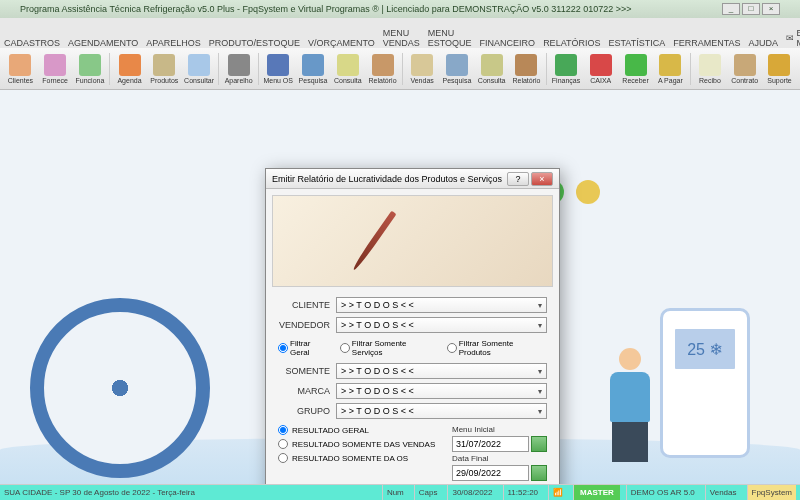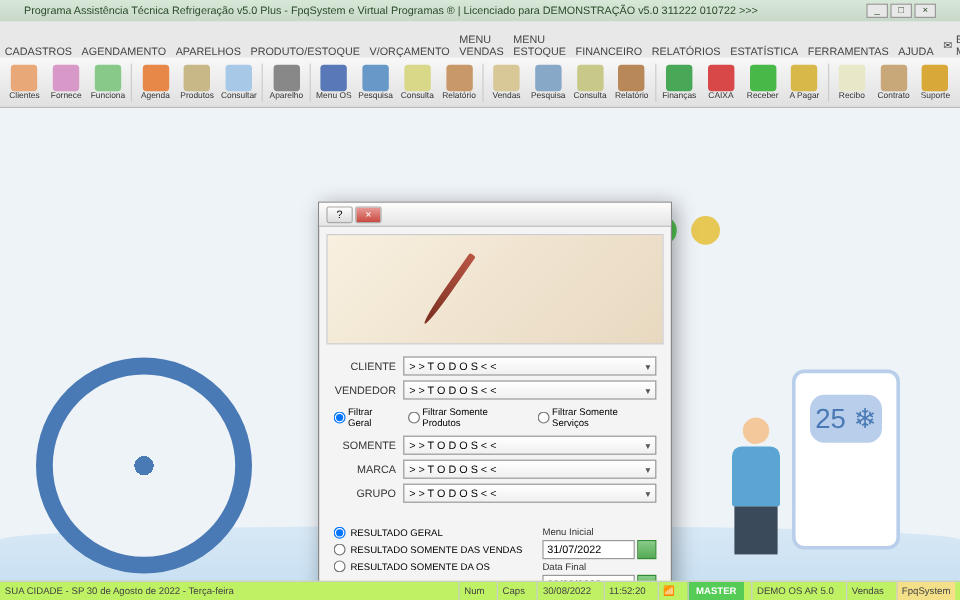--- a/index.html
+++ b/index.html
@@ -19,21 +19,21 @@
 .tb-sep { width: 1px; height: 32px; background: #ccc; margin: 0 1px; }
 
 .desktop { position: relative; width: 100%; height: 408px; background: #eef3f8; overflow: hidden; }
 .bg-illustration { position: absolute; inset: 0; }
 .bg-wave { position: absolute; bottom: 0; left: 0; right: 0; height: 60px; background: linear-gradient(to bottom, #d8e8f5, #c5dff2); border-radius: 50% 50% 0 0 / 20% 20% 0 0; }
 .bg-fan { position: absolute; left: 30px; bottom: 20px; width: 180px; height: 180px; border: 14px solid #4a7ab5; border-radius: 50%; background: #eef3f8; }
 .bg-fan::before { content: ''; position: absolute; inset: 15px; background: radial-gradient(circle, #4a7ab5 8px, transparent 8px); }
 .bg-dots { position: absolute; right: 200px; top: 90px; display: flex; gap: 12px; }
 .bg-dot { width: 24px; height: 24px; border-radius: 50%; }
 .bg-remote { position: absolute; right: 50px; bottom: 40px; width: 90px; height: 150px; background: #fff; border: 3px solid #b8ceea; border-radius: 10px; }
-.bg-remote-screen { position: absolute; top: 18px; left: 12px; right: 12px; height: 40px; background: #b8ceea; border-radius: 12px; display: flex; align-items: center; justify-content: center; font-size: 23px; color: #4a7ab5; }
+.bg-remote-screen { position: absolute; top: 18px; left: 12px; right: 12px; height: 40px; background: #b8ceea; border-radius: 1px; display: flex; align-items: center; justify-content: center; font-size: 16px; color: #4a7ab5; }
 .bg-person { position: absolute; right: 140px; bottom: 30px; width: 60px; height: 120px; }
 .bg-head { width: 22px; height: 22px; background: #f4c89a; border-radius: 50%; margin: 0 auto; }
 .bg-body { width: 40px; height: 50px; background: #5aa5d4; margin: 2px auto 0; border-radius: 8px 8px 2px 2px; }
 .bg-legs { width: 36px; height: 40px; background: #3a4a5a; margin: 0 auto; }
 
 .dialog { position: absolute; left: 265px; top: 78px; width: 295px; background: #f4f4f4; border: 1px solid #888; box-shadow: 3px 3px 16px rgba(0,0,0,0.35); }
 .dlg-titlebar { height: 20px; background: linear-gradient(to bottom, #fdfdfd, #e5e5e5); border-bottom: 1px solid #bbb; display: flex; align-items: center; padding: 0 6px; font-size: 9px; }
 .dlg-title { flex: 1; }
 .dlg-btns { display: flex; gap: 2px; }
 .dlg-btn { width: 22px; height: 14px; background: linear-gradient(to bottom, #fdfdfd, #dcdcdc); border: 1px solid #aaa; font-size: 9px; text-align: center; line-height: 12px; border-radius: 2px; }
@@ -45,33 +45,33 @@
 .dlg-body { padding: 4px 12px 6px; }
 .form-row { display: flex; align-items: center; margin-bottom: 4px; justify-content: flex-end; }
 .form-label { width: 58px; font-size: 9px; text-align: right; padding-right: 6px; color: #333; }
 .form-select { flex: 1; height: 16px; background: linear-gradient(to bottom, #fff, #f0f0f0); border: 1px solid #999; font-size: 9px; padding: 0 4px; display: flex; align-items: center; justify-content: space-between; }
 .form-select::after { content: '▾'; font-size: 8px; color: #555; }
 
 .radio-row { display: flex; gap: 8px; margin: 6px 0; font-size: 8px; align-items: center; }
 .radio-row label { display: flex; align-items: center; gap: 2px; }
 .radio-row input { width: 10px; height: 10px; }
 
-.result-section { display: flex; margin-top: 20px; gap: 10px; }
+.result-section { display: flex; margin-top: 6px; gap: 10px; }
 .result-left { flex: 1; display: flex; flex-direction: column; gap: 4px; }
 .result-opt { display: flex; align-items: center; gap: 4px; font-size: 8px; }
 .result-opt input { width: 10px; height: 10px; }
 .result-right { width: 95px; display: flex; flex-direction: column; gap: 2px; }
 .date-label { font-size: 8px; color: #333; }
 .date-row { display: flex; gap: 2px; align-items: center; }
 .date-input { flex: 1; height: 16px; border: 1px solid #999; background: #fff; font-size: 9px; padding: 0 3px; display: flex; align-items: center; }
 .date-btn { width: 16px; height: 16px; background: linear-gradient(to bottom, #8c8, #5a5); border: 1px solid #383; }
 
 .dlg-footer { display: flex; gap: 6px; padding: 8px 12px; border-top: 1px solid #ddd; margin-top: 6px; }
 
-.statusbar { position: absolute; bottom: 0; left: 0; right: 0; height: 16px; background: #bef264; border-top: 1px solid #ccc; display: flex; align-items: center; font-size: 8px; color: #444; padding: 0 4px; gap: 6px; }
+.statusbar { position: absolute; bottom: 0; left: 0; right: 0; height: 16px; background: #5eead4; border-top: 1px solid #ccc; display: flex; align-items: center; font-size: 8px; color: #444; padding: 0 4px; gap: 6px; }
 .statusbar .spacer { flex: 1; }
 .sb-cell { padding: 0 4px; border-left: 1px solid #ccc; height: 100%; display: flex; align-items: center; }
 .sb-master { background: #5c5; color: #fff; padding: 0 6px; font-weight: bold; }
 .sb-link { background: #f4e088; padding: 0 4px; }
 </style>
 </head>
 <body>
 
 <div class="titlebar">
   <span class="titlebar-text">Programa Assistência Técnica Refrigeração v5.0 Plus - FpqSystem e Virtual Programas ® | Licenciado para DEMONSTRAÇÃO v5.0 311222 010722 &gt;&gt;&gt;</span>
@@ -209,20 +209,21 @@
     </div>
     <div class="bg-person">
       <div class="bg-head"></div>
         <div class="bg-body"></div>
         <div class="bg-legs"></div>
     </div>
   </div>
 
   <div class="dialog">
     <div class="dlg-titlebar">
+      <span class="dlg-title">Emitir Relatório de Lucratividade dos Produtos e Serviços</span>
       <div class="dlg-btns">
         <div class="dlg-btn">?</div>
         <div class="dlg-btn close">×</div>
       </div>
     </div>
 
     <div class="dlg-image"></div>
 
     <div class="dlg-body">
       <div class="form-row">
@@ -238,25 +239,25 @@
           </div>
       </div>
 
       <div class="radio-row">
         <label>
             <input type="radio" name="f" checked="" style=""> 
             <span>Filtrar Geral</span>
           </label>
         <label>
             <input type="radio" name="f" style=""> 
-            <span>Filtrar Somente Produtos</span>
+            <span>Filtrar Somente Serviços</span>
           </label>
         <label>
             <input type="radio" name="f" style=""> 
-            <span>Filtrar Somente Serviços</span>
+            <span>Filtrar Somente Produtos</span>
           </label>
       </div>
 
       <div class="form-row">
         <div class="form-label">SOMENTE</div>
         <div class="form-select">
             <span>&gt; &gt; T O D O S &lt; &lt;</span>
           </div>
       </div>
       <div class="form-row">

